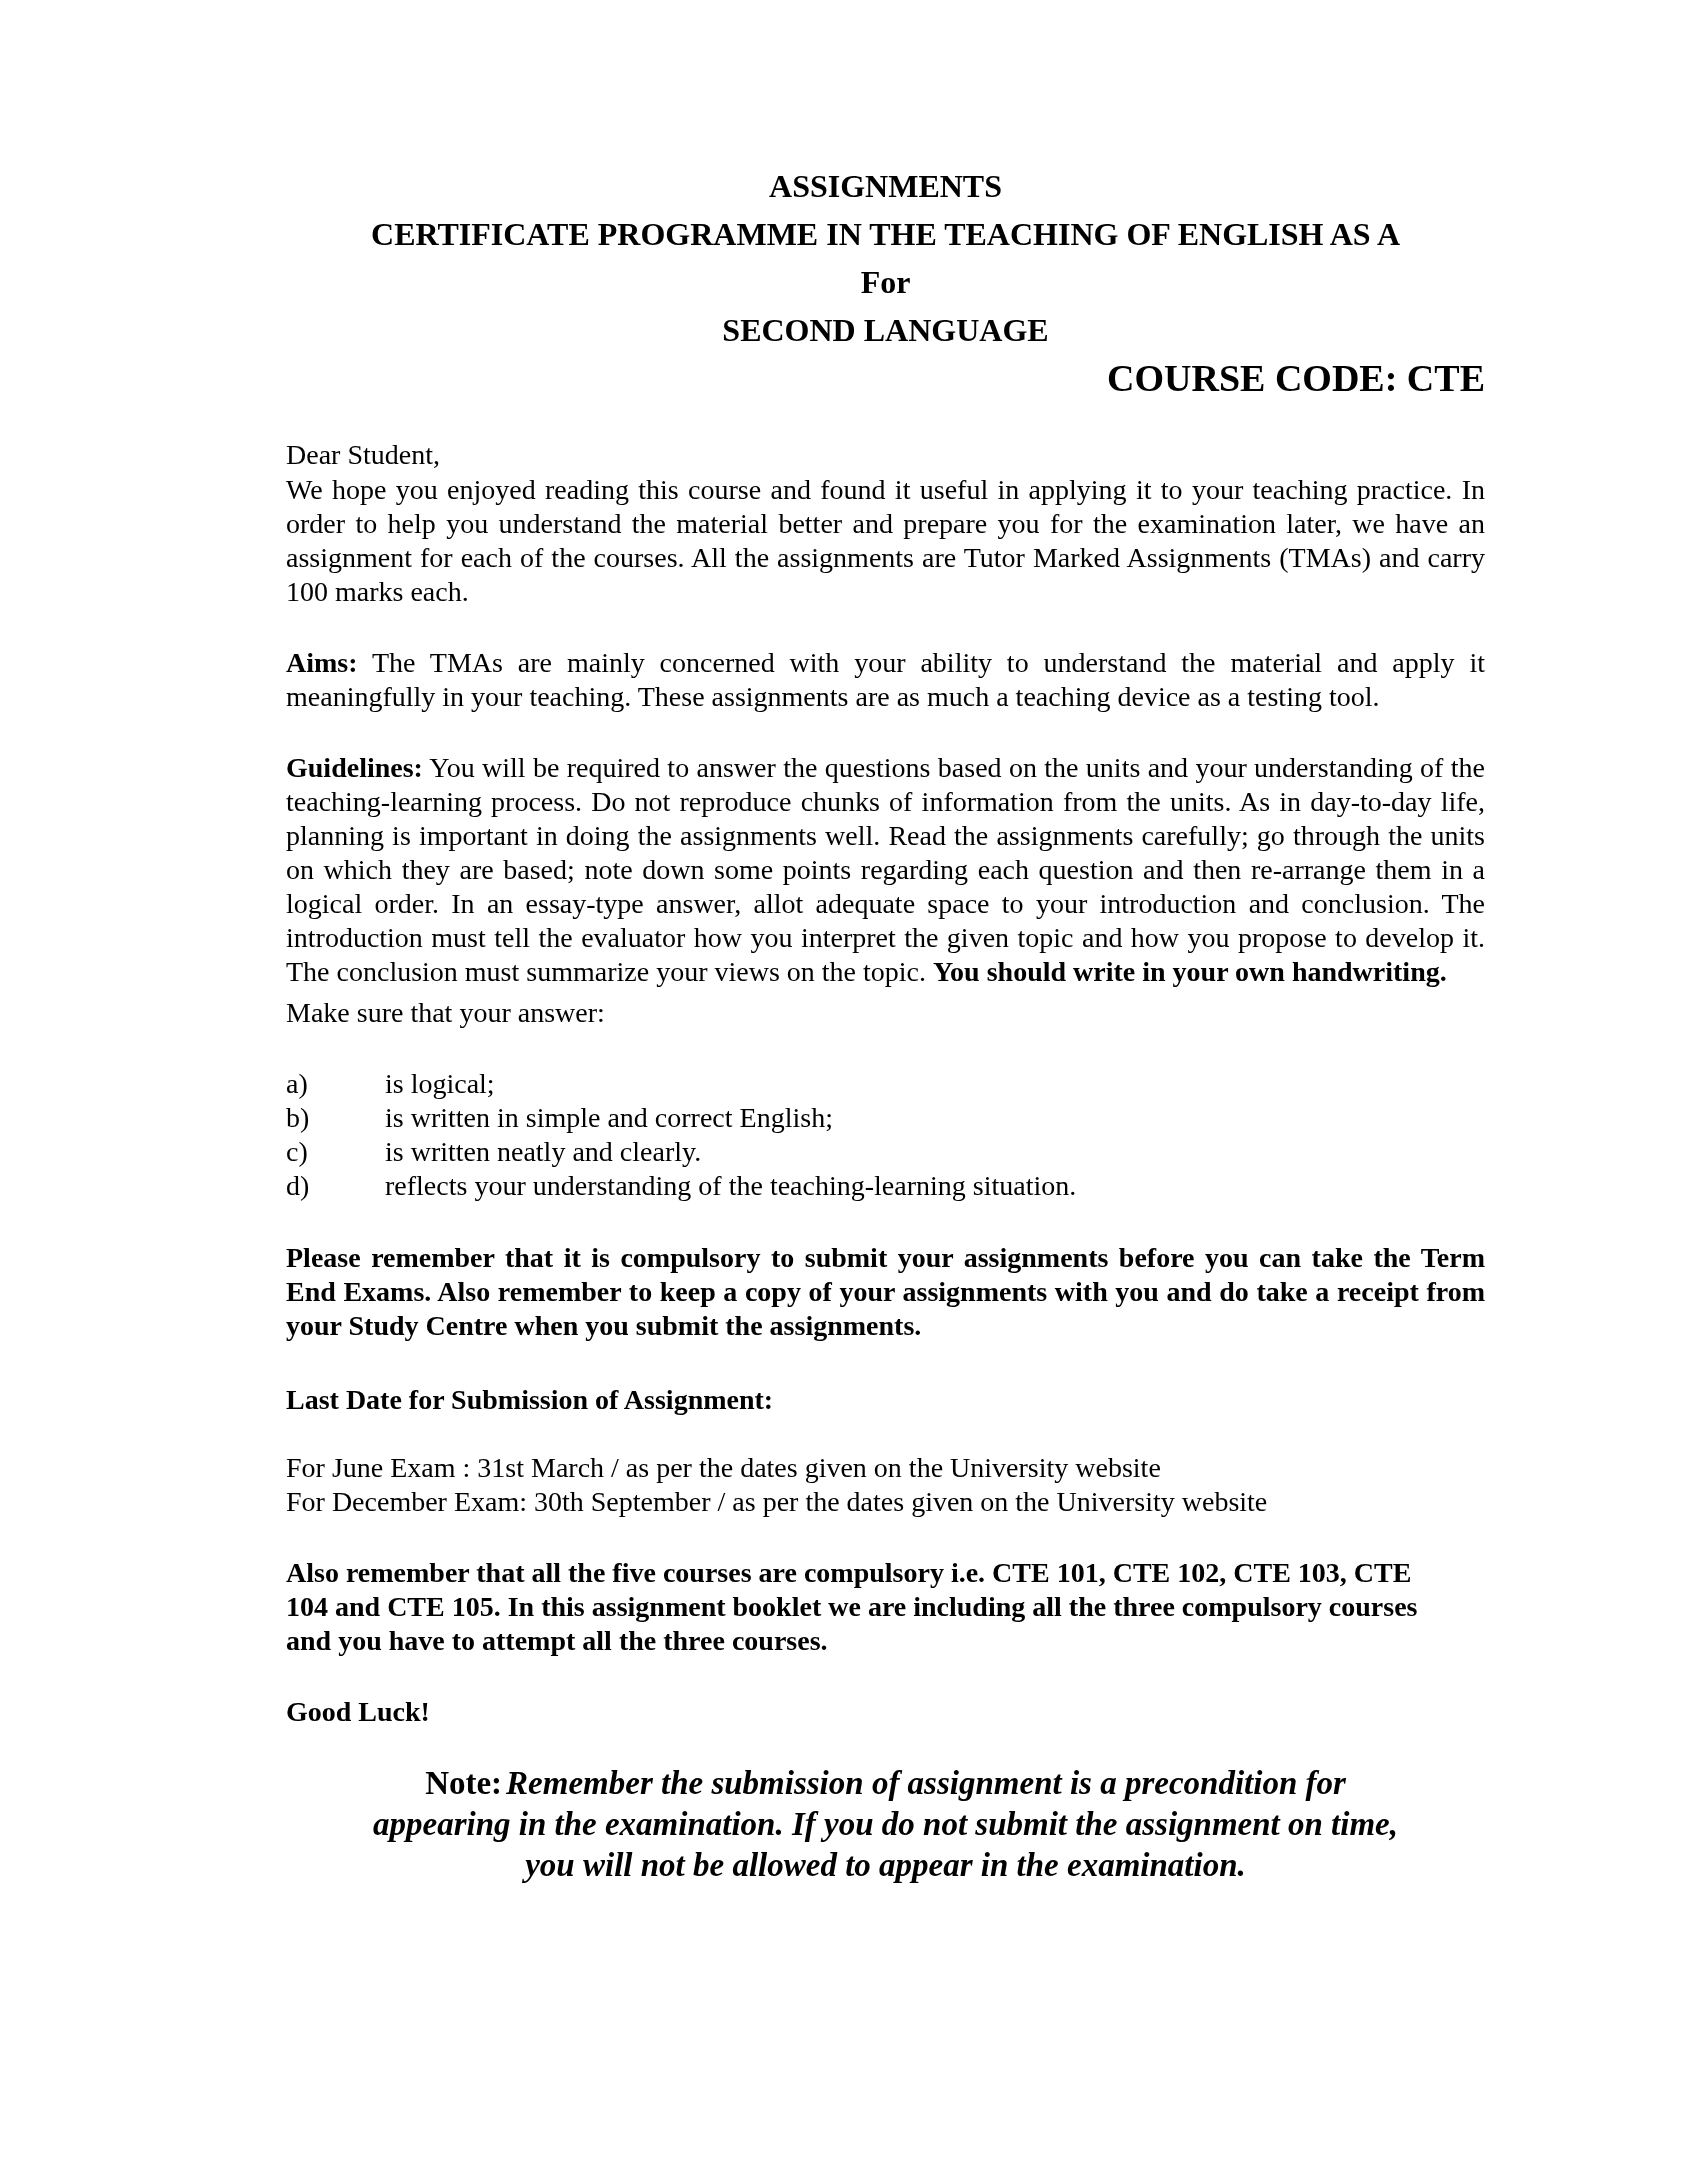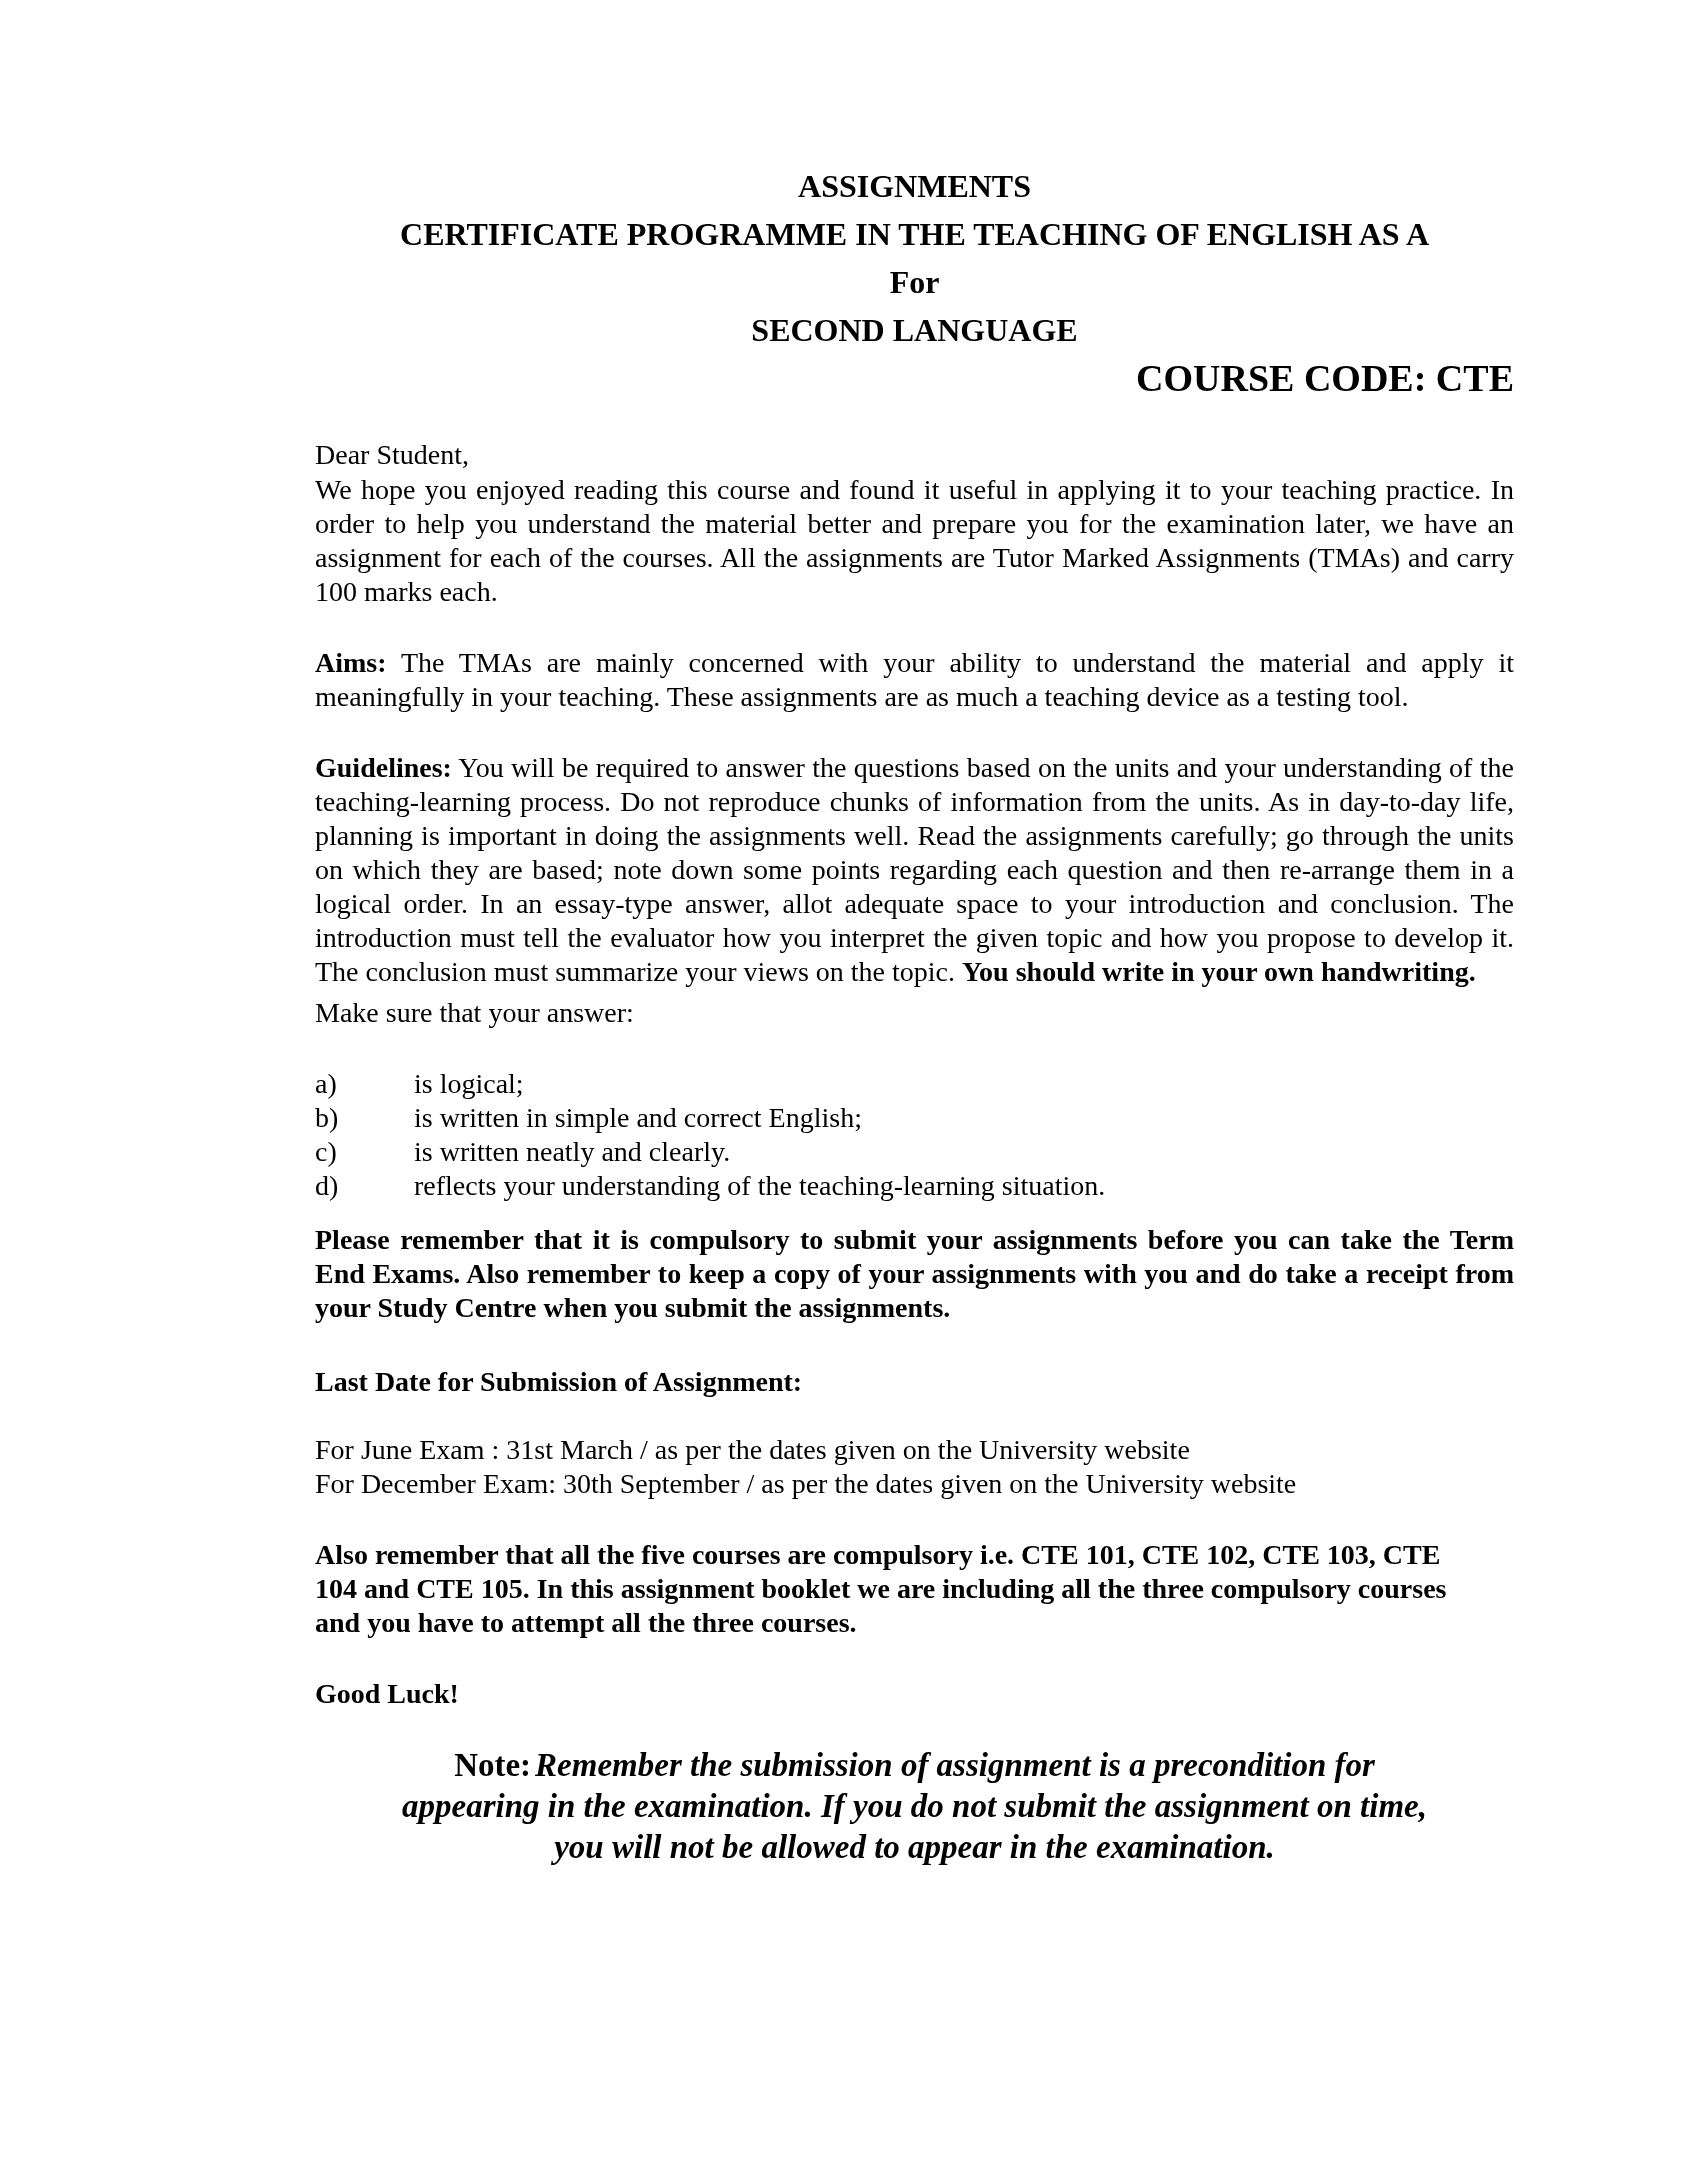--- a/index.html
+++ b/index.html
@@ -7,21 +7,21 @@
     position: relative;
     width: 1687px;
     height: 2183px;
     background: #ffffff;
     color: #000000;
     font-family: "Liberation Serif", serif;
     overflow: hidden;
   }
   .content {
     position: absolute;
-    left: 315px;
+    left: 286px;
     top: 0;
     width: 1199px;
   }
   .title-block {
     margin-top: 162px;
     text-align: center;
     font-weight: bold;
     font-size: 32px;
     line-height: 48px;
   }
@@ -39,21 +39,21 @@
   .justify { text-align: justify; }
   .b { font-weight: bold; }
   .salutation { margin-top: 36px; }
   .intro { margin-top: 1px; }
   .aims { margin-top: 37px; }
   .guidelines { margin-top: 37px; }
   .make-sure { margin-top: 7px; }
   .checklist { margin-top: 37px; font-size: 28px; line-height: 34px; }
   .check-item { display: flex; }
   .check-label { width: 99px; flex: 0 0 99px; }
-  .reminder { margin-top: 20px; }
+  .reminder { margin-top: 38px; }
   .last-date { margin-top: 40px; }
   .deadlines { margin-top: 34px; font-size: 28px; line-height: 34px; }
   .compulsory { margin-top: 37px; width: 1171px; text-align: left; }
   .good-luck { margin-top: 37px; }
   .note-block {
     margin-top: 34px;
     text-align: center;
     font-weight: bold;
     font-size: 33px;
     line-height: 41px;

